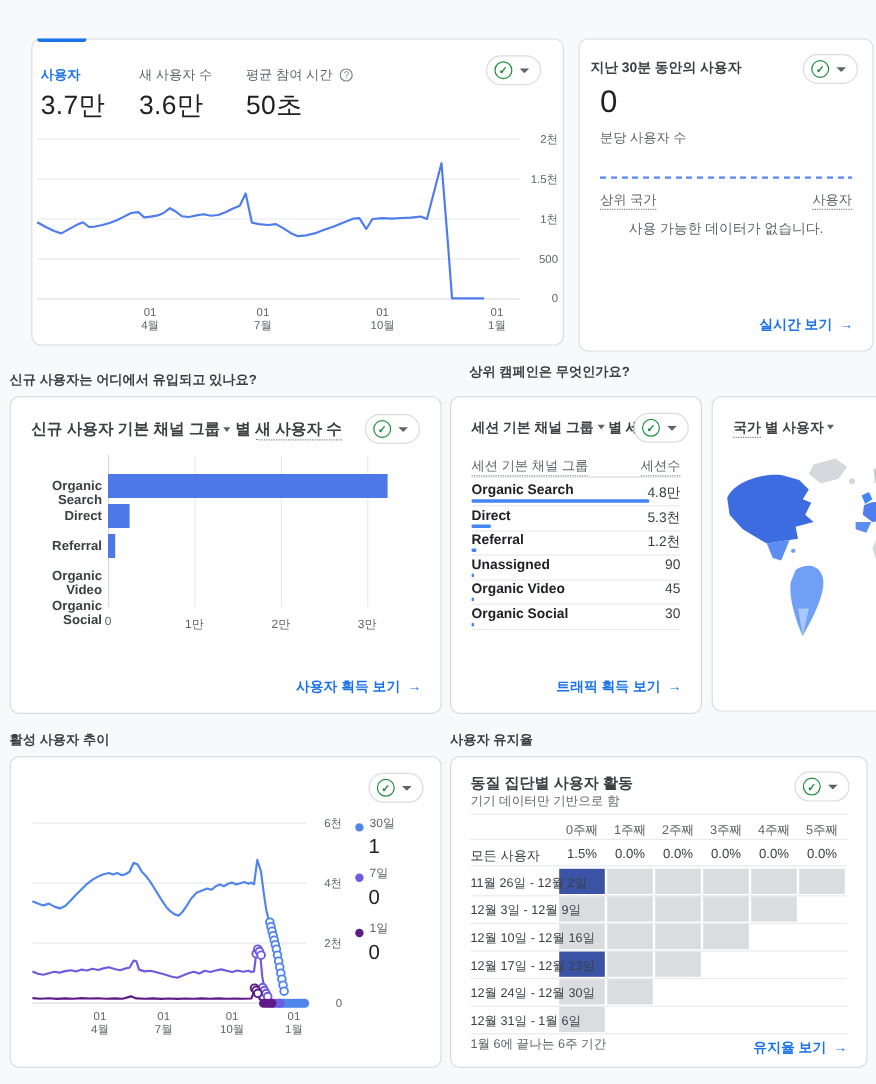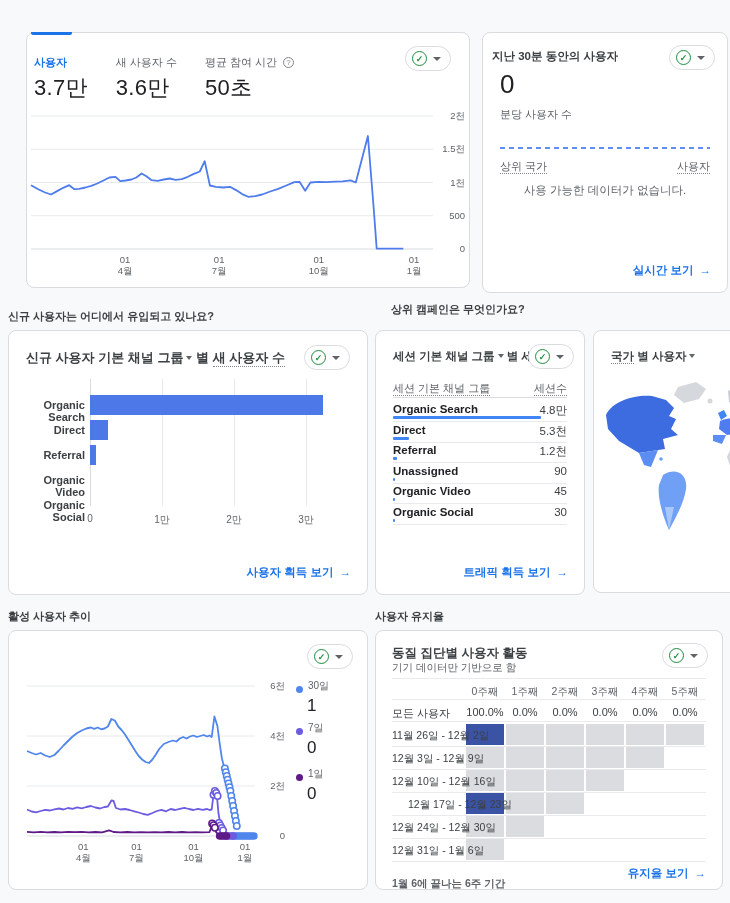--- a/index.html
+++ b/index.html
@@ -333,33 +333,33 @@
 
 <div class="card" id="card-cohort" style="left:375px; top:630px; width:348px; height:260px;">
   <div class="card-title" style="left:16px; top:14px; font-size:12.5px;">동질 집단별 사용자 활동</div>
   <div style="position:absolute; left:16px; top:30px; font-size:10.5px; color:#5f6368;">기기 데이터만 기반으로 함</div>
   <div class="pill" style="right:14px; top:12px;">
       <span class="check">✓</span>
       <span class="caret"></span>
     </div>
   <div class="co-line" style="top:47px;"></div>
   <div id="co-grid"></div>
-  <div class="co-footer" style="left:16px; top:246px;font-weight:bold;">1월 6에 끝나는 6주 기간</div>
+  <div class="co-footer" style="left:16px; top:232px;">1월 6에 끝나는 6주 기간</div>
   <a class="link" style="right:16px; top:235px;">
     <span>유지율 보기</span><span class="arrow">→</span>
   </a>
 <div class="co-colhead" style="left: 90px; top: 54px;">0주째</div>
     <div class="co-colhead" style="left: 130px; top: 54px;">1주째</div>
     <div class="co-colhead" style="left: 170px; top: 54px;">2주째</div>
     <div class="co-colhead" style="left: 210px; top: 54px;">3주째</div>
     <div class="co-colhead" style="left: 250px; top: 54px;">4주째</div>
     <div class="co-colhead" style="left: 290px; top: 54px;">5주째</div>
     <div class="co-line" style="top: 68px;"></div>
     <div class="co-alllabel" style="left: 16px; top: 75px;">모든 사용자</div>
-    <div class="co-allval" style="left: 90px; top: 75px;">100.0%</div>
+    <div class="co-allval" style="left: 90px; top: 75px;">1.5%</div>
     <div class="co-allval" style="left: 130px; top: 75px;">0.0%</div>
     <div class="co-allval" style="left: 170px; top: 75px;">0.0%</div>
     <div class="co-allval" style="left: 210px; top: 75px;">0.0%</div>
     <div class="co-allval" style="left: 250px; top: 75px;">0.0%</div>
     <div class="co-allval" style="left: 290px; top: 75px;">0.0%</div>
     <div class="co-line" style="top: 90px;"></div>
     <div class="co-row-label" style="left: 16px; top: 98px;">11월 26일 - 12월 2일</div>
     <div class="co-cell" style="left: 90px; top: 93px; height: 21px; background: rgb(59, 83, 164);"></div>
     <div class="co-cell" style="left: 130px; top: 93px; height: 21px; background: rgb(218, 220, 224);"></div>
     <div class="co-cell" style="left: 170px; top: 93px; height: 21px; background: rgb(218, 220, 224);"></div>
@@ -373,21 +373,21 @@
     <div class="co-cell" style="left: 170px; top: 116px; height: 21px; background: rgb(218, 220, 224);"></div>
     <div class="co-cell" style="left: 210px; top: 116px; height: 21px; background: rgb(218, 220, 224);"></div>
     <div class="co-cell" style="left: 250px; top: 116px; height: 21px; background: rgb(218, 220, 224);"></div>
     <div class="co-line" style="top: 138px;"></div>
     <div class="co-row-label" style="left: 16px; top: 144px;">12월 10일 - 12월 16일</div>
     <div class="co-cell" style="left: 90px; top: 139px; height: 21px; background: rgb(218, 220, 224);"></div>
     <div class="co-cell" style="left: 130px; top: 139px; height: 21px; background: rgb(218, 220, 224);"></div>
     <div class="co-cell" style="left: 170px; top: 139px; height: 21px; background: rgb(218, 220, 224);"></div>
     <div class="co-cell" style="left: 210px; top: 139px; height: 21px; background: rgb(218, 220, 224);"></div>
     <div class="co-line" style="top: 161px;"></div>
-    <div class="co-row-label" style="left: 16px; top: 167px; margin-left: 16px;">12월 17일 - 12월 23일</div>
+    <div class="co-row-label" style="left: 16px; top: 167px;">12월 17일 - 12월 23일</div>
     <div class="co-cell" style="left: 90px; top: 162px; height: 21px; background: rgb(59, 83, 164);"></div>
     <div class="co-cell" style="left: 130px; top: 162px; height: 21px; background: rgb(218, 220, 224);"></div>
     <div class="co-cell" style="left: 170px; top: 162px; height: 21px; background: rgb(218, 220, 224);"></div>
     <div class="co-line" style="top: 184px;"></div>
     <div class="co-row-label" style="left: 16px; top: 190px;">12월 24일 - 12월 30일</div>
     <div class="co-cell" style="left: 90px; top: 185px; height: 21px; background: rgb(218, 220, 224);"></div>
     <div class="co-cell" style="left: 130px; top: 185px; height: 21px; background: rgb(218, 220, 224);"></div>
     <div class="co-line" style="top: 207px;"></div>
     <div class="co-row-label" style="left: 16px; top: 213px;">12월 31일 - 1월 6일</div>
     <div class="co-cell" style="left: 90px; top: 208px; height: 21px; background: rgb(218, 220, 224);"></div>

